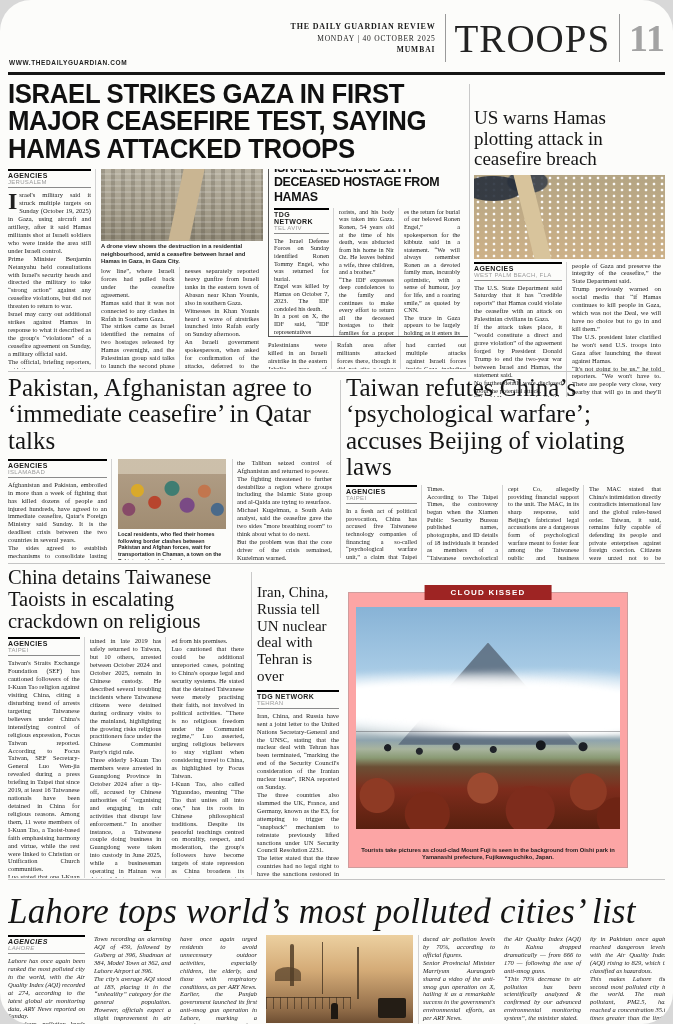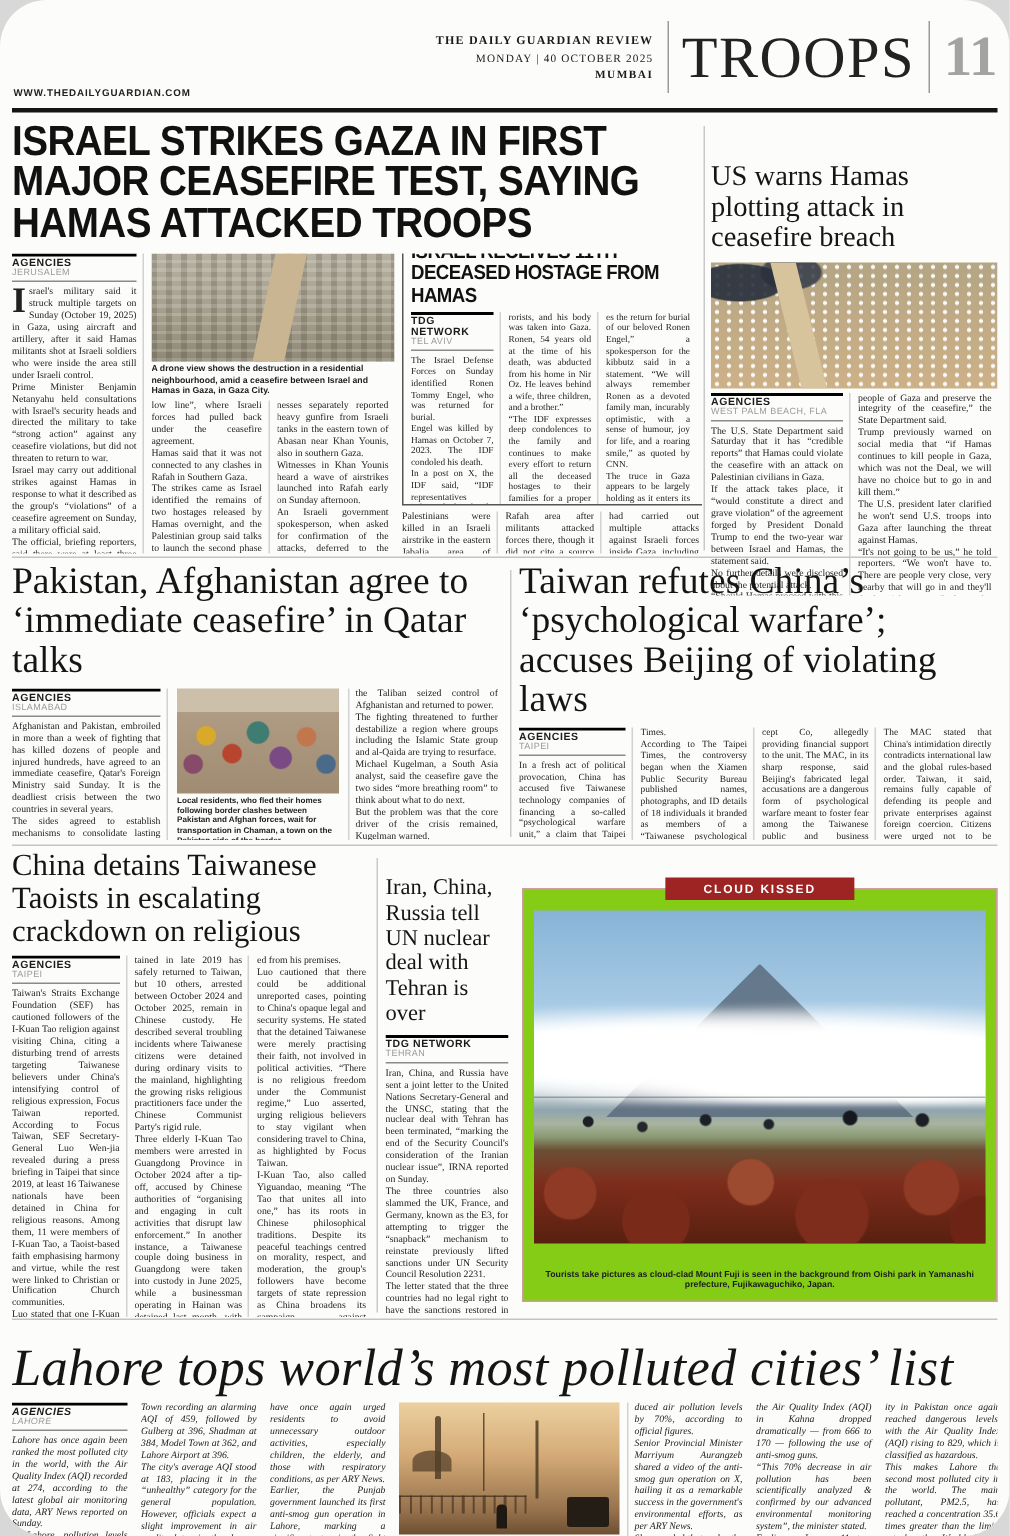--- a/index.html
+++ b/index.html
@@ -99,22 +99,22 @@
 
   
   .sec-cn { position:absolute; top:566px; left:8px; width:240px; height:312px; overflow:hidden; }
   .cn-h { font-size:20.5px; line-height:1.08; }
   .cn-cols { margin-top:5px; gap:5px; height:256px; }
   .cn-cols .col { width:33.3%; padding-right:4px; }
   .sec-ir { position:absolute; top:584px; left:257px; width:82px; height:294px; overflow:hidden; }
   .ir-h { font-size:15px; line-height:1.12; margin-bottom:5px; }
   .ir-col { height:196px; overflow:hidden; }
 
-  .photo-box { position:absolute; top:592px; left:348px; width:317px; height:276px;
-               border:1px solid #cf9d9d; background:#84cc16; }
+  .photo-box { position:absolute; top:592px; left:348px; width:280px; height:276px;
+               border:1px solid #cf9d9d; background:#fca5a5; }
   .badge { position:absolute; top:-8px; left:50%; transform:translateX(-50%);
            background:#9e2423; color:#fff; font-family:"Liberation Sans",sans-serif;
            font-weight:700; font-size:8px; letter-spacing:1.2px; padding:3px 26px; white-space:nowrap; }
   .ph-fuji { position:absolute; top:14px; left:7px; right:7px; height:222px; overflow:hidden;
     background:linear-gradient(180deg,#88b3d6 0%,#a9cce6 30%,#dcebf4 50%,#c3ced2 56%,#8fa4ae 60%,#a8b49e 64%,#8a9a74 68%,#6b4f35 72%,#7e2c1c 82%,#58200f 100%); }
   .fuji-cone { position:absolute; left:16%; top:16%; width:68%; height:46%; background:#5a6b7c;
                clip-path:polygon(50% 0,100% 100%,0 100%); opacity:.85; }
   .fuji-cloud { position:absolute; top:28%; left:-4%; right:-4%; height:30%; filter:blur(2px);
     background:
       radial-gradient(ellipse at 28% 50%, #fff 0 38%, rgba(255,255,255,0) 70%),

